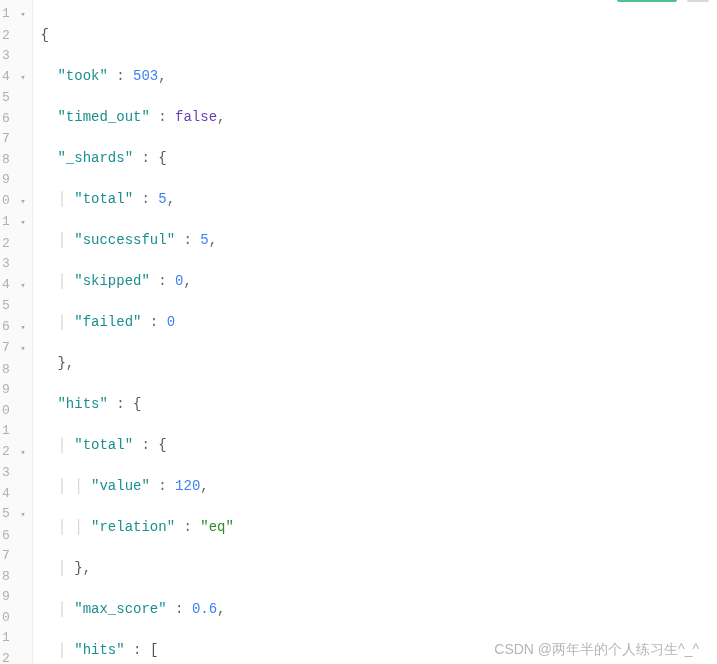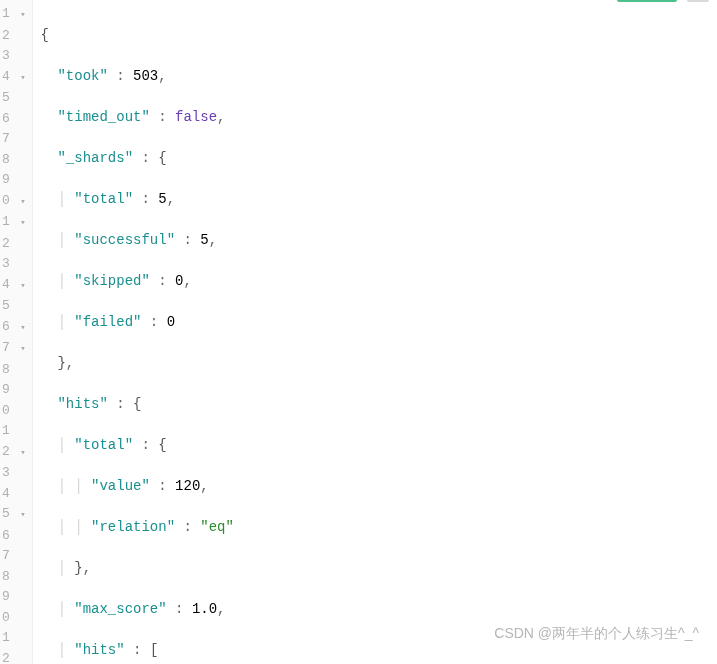--- a/index.html
+++ b/index.html
@@ -31,29 +31,29 @@
 .fold { color: #aaa; font-size: 9px; display:inline-block; width:8px; }
 .code {
   padding: 4px 0 4px 8px;
   line-height: 20.5px;
   white-space: pre;
   color: #333;
 }
 .line { display: block; height: 20.5px; }
 .key { color: #1a8f8f; }
 .str { color: #2e8b2e; }
-.num { color: #000000; margin-top: 10px; }
+.num { color: #3b82f6; margin-top: 10px; }
 .bool { color: #6a3fb5; }
 .punc { color: #666; }
 .brace { color: #555; }
 .guide { color: #d0d0d0; }
 .watermark {
   position: absolute;
   right: 18px;
-  bottom: 21px;
+  bottom: 5px;
   color: rgba(120,120,120,0.55);
   font-family: -apple-system, BlinkMacSystemFont, "Segoe UI", Arial, sans-serif;
   font-size: 14px;
   pointer-events: none;
   margin-left: 9px;
 }
 .topbtn {
   position: absolute;
   top: -2px;
   height: 4px;
@@ -111,21 +111,21 @@
 <span class="line">  <span class="guide">│</span> <span class="key">"total"</span> <span class="punc">:</span> <span class="num">5</span><span class="punc">,</span></span>
 <span class="line">  <span class="guide">│</span> <span class="key">"successful"</span> <span class="punc">:</span> <span class="num">5</span><span class="punc">,</span></span>
 <span class="line">  <span class="guide">│</span> <span class="key">"skipped"</span> <span class="punc">:</span> <span class="num">0</span><span class="punc">,</span></span>
 <span class="line">  <span class="guide">│</span> <span class="key">"failed"</span> <span class="punc">:</span> <span class="num">0</span></span>
 <span class="line">  <span class="brace">}</span><span class="punc">,</span></span>
 <span class="line">  <span class="key">"hits"</span> <span class="punc">:</span> <span class="brace">{</span></span>
 <span class="line">  <span class="guide">│</span> <span class="key">"total"</span> <span class="punc">:</span> <span class="brace">{</span></span>
 <span class="line">  <span class="guide">│</span> <span class="guide">│</span> <span class="key">"value"</span> <span class="punc">:</span> <span class="num">120</span><span class="punc">,</span></span>
 <span class="line">  <span class="guide">│</span> <span class="guide">│</span> <span class="key">"relation"</span> <span class="punc">:</span> <span class="str">"eq"</span></span>
 <span class="line">  <span class="guide">│</span> <span class="brace">}</span><span class="punc">,</span></span>
-<span class="line">  <span class="guide">│</span> <span class="key">"max_score"</span> <span class="punc">:</span> <span class="num">1.0</span><span class="punc">,</span></span>
+<span class="line">  <span class="guide">│</span> <span class="key">"max_score"</span> <span class="punc">:</span> <span class="num">0.6</span><span class="punc">,</span></span>
 <span class="line">  <span class="guide">│</span> <span class="key">"hits"</span> <span class="punc">:</span> <span class="brace">[</span></span>
 
 
 
 
 
 
 
 
 

